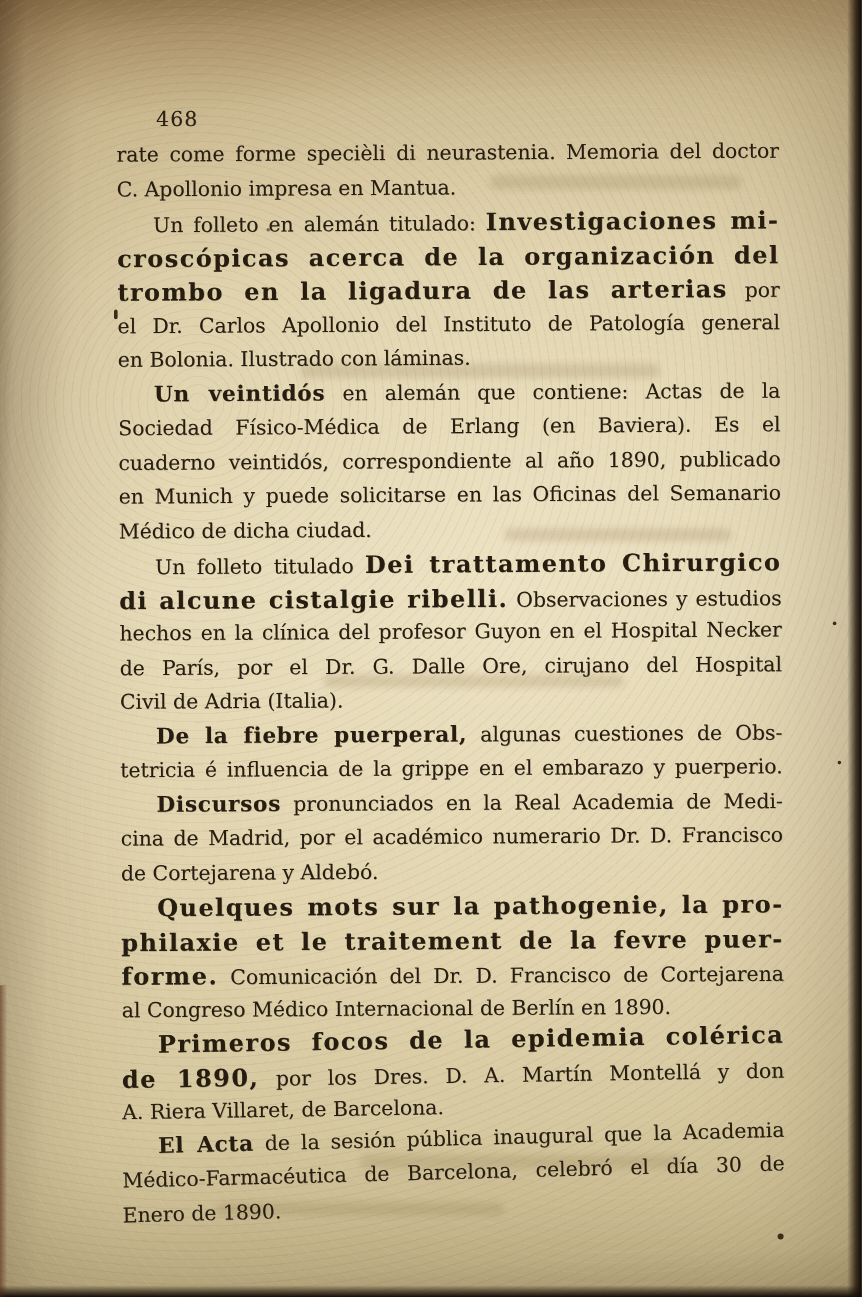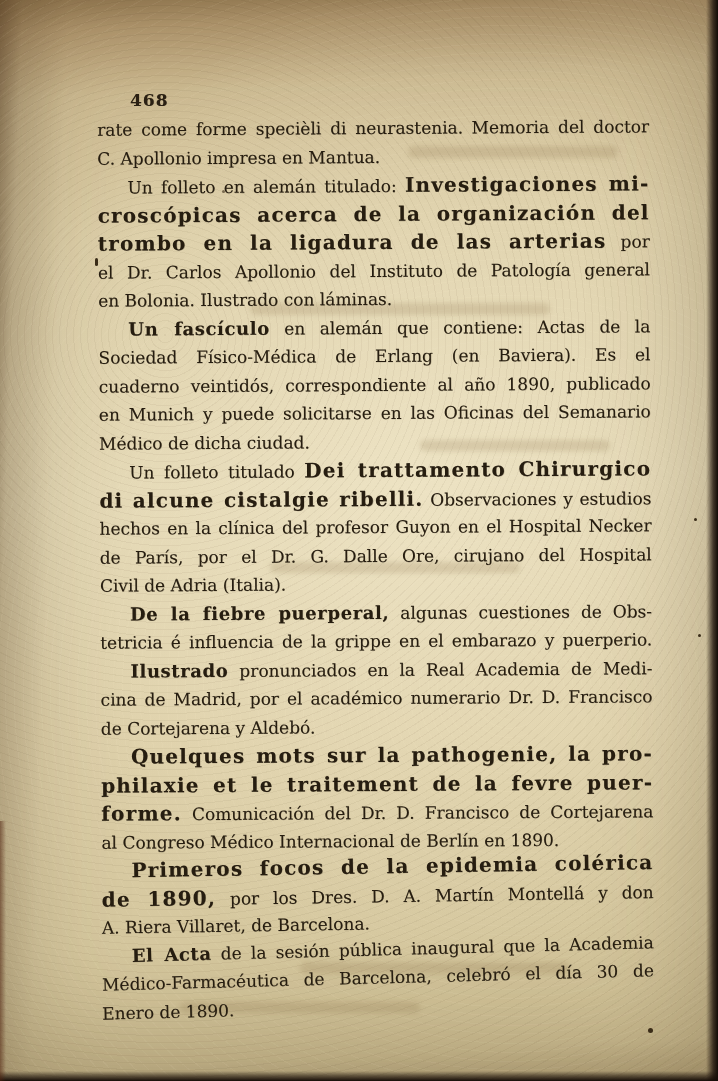--- a/index.html
+++ b/index.html
@@ -23,21 +23,21 @@
   .bottom-edge{
     position:absolute;left:0;right:0;bottom:0;height:10px;
     background:linear-gradient(180deg, rgba(26,16,9,0) 0%, rgba(26,16,9,0.5) 45%, #160d07 100%);
   }
   .left-sliver{
     position:absolute;left:0;bottom:0;width:6px;height:260px;
     background:linear-gradient(90deg, rgba(80,35,16,0.55), rgba(80,35,16,0));
   }
   .pagenum{
     position:absolute;left:130px;top:90px;
-    font-size:17px;font-weight:700;letter-spacing:1px;color:#2a2013;
+    font-size:17px;font-weight:400;letter-spacing:1px;color:#2a2013;
     text-shadow:0.3px 0.3px 0 rgba(40,30,15,0.4);
   }
   .textblock{
     position:absolute;left:97px;top:114px;width:552px;
     color:#261d10;
     transform:rotate(-0.35deg);
     transform-origin:50% 0;
   }
   .line{
     height:28.5px;line-height:28.5px;font-size:17px;
@@ -85,33 +85,33 @@
   <div class="pagenum">468</div>
 
   <div class="textblock" id="textblock">
       <div class="line j"><span class="r">rate come forme specièli di neurastenia. Memoria del doctor</span></div>
       <div class="line l"><span class="r">C. Apollonio impresa en Mantua.</span></div>
       <div class="line j ind"><span class="r">Un folleto en alemán titulado: </span><span class="B">Investigaciones mi-</span></div>
       <div class="line j"><span class="B">croscópicas acerca de la organización del</span></div>
       <div class="line j"><span class="B">trombo en la ligadura de las arterias</span><span class="r"> por</span></div>
       <div class="line j"><span class="r">el Dr. Carlos Apollonio del Instituto de Patología general</span></div>
       <div class="line l"><span class="r">en Bolonia. Ilustrado con láminas.</span></div>
-      <div class="line j ind"><span class="b">Un fascículo</span><span class="r"> en alemán que contiene: Actas de la</span></div>
+      <div class="line j ind"><span class="b">Un veintidós</span><span class="r"> en alemán que contiene: Actas de la</span></div>
       <div class="line j"><span class="r">Sociedad Físico-Médica de Erlang (en Baviera). Es el</span></div>
       <div class="line j"><span class="r">cuaderno veintidós, correspondiente al año 1890, publicado</span></div>
       <div class="line j"><span class="r">en Munich y puede solicitarse en las Oficinas del Semanario</span></div>
       <div class="line l"><span class="r">Médico de dicha ciudad.</span></div>
       <div class="line j ind"><span class="r">Un folleto titulado </span><span class="B">Dei trattamento Chirurgico</span></div>
       <div class="line j"><span class="B">di alcune cistalgie ribelli.</span><span class="r"> Observaciones y estudios</span></div>
       <div class="line j"><span class="r">hechos en la clínica del profesor Guyon en el Hospital Necker</span></div>
       <div class="line j"><span class="r">de París, por el Dr. G. Dalle Ore, cirujano del Hospital</span></div>
       <div class="line l"><span class="r">Civil de Adria (Italia).</span></div>
       <div class="line j ind"><span class="b">De la fiebre puerperal,</span><span class="r"> algunas cuestiones de Obs-</span></div>
       <div class="line j"><span class="r">tetricia é influencia de la grippe en el embarazo y puerperio.</span></div>
-      <div class="line j ind"><span class="b">Ilustrado</span><span class="r"> pronunciados en la Real Academia de Medi-</span></div>
+      <div class="line j ind"><span class="b">Discursos</span><span class="r"> pronunciados en la Real Academia de Medi-</span></div>
       <div class="line j"><span class="r">cina de Madrid, por el académico numerario Dr. D. Francisco</span></div>
       <div class="line l"><span class="r">de Cortejarena y Aldebó.</span></div>
       <div class="line j ind"><span class="B">Quelques mots sur la pathogenie, la pro-</span></div>
       <div class="line j"><span class="B">philaxie et le traitement de la fevre puer-</span></div>
       <div class="line j"><span class="B">forme.</span><span class="r"> Comunicación del Dr. D. Francisco de Cortejarena</span></div>
       <div class="line l"><span class="r">al Congreso Médico Internacional de Berlín en 1890.</span></div>
       <div class="line j ind"><span class="B">Primeros focos de la epidemia colérica</span></div>
       <div class="line j"><span class="B">de 1890,</span><span class="r"> por los Dres. D. A. Martín Montellá y don</span></div>
       <div class="line l"><span class="r">A. Riera Villaret, de Barcelona.</span></div>
       <div class="line j ind"><span class="b">El Acta</span><span class="r"> de la sesión pública inaugural que la Academia</span></div>

